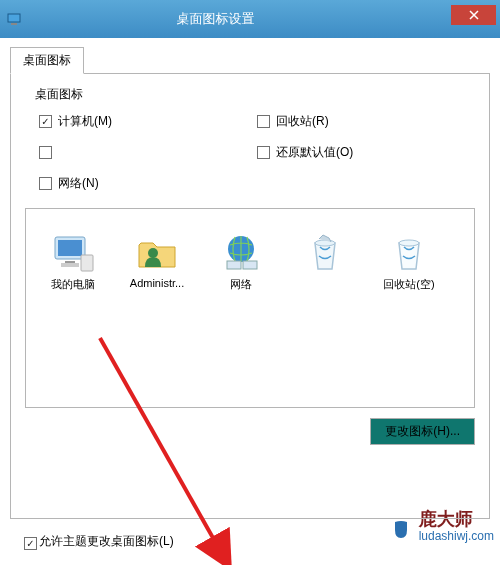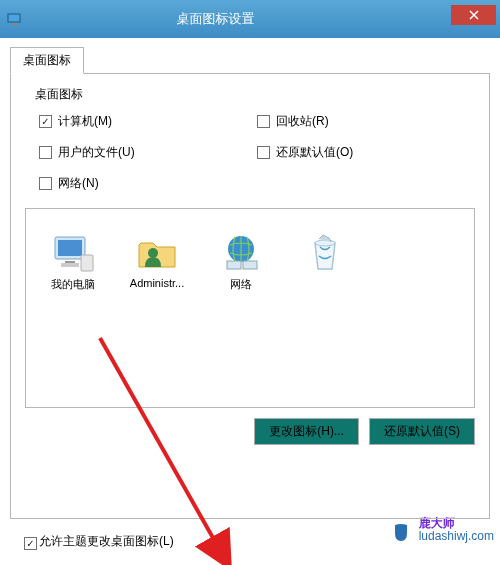--- a/index.html
+++ b/index.html
@@ -179,23 +179,23 @@
       align-items: center;
       gap: 4px;
       pointer-events: none;
     }
     .watermark-text {
       font-size: 10px;
       color: #2a6fb0;
       line-height: 1.1;
     }
     .watermark-cn {
-      color: #6d28d9;
+      color: #7f1d1d;
       font-weight: bold;
-      font-size: 12px;
+      font-size: 18px;
     }
   </style>
 </head>
 <body>
 
 <div class="titlebar">
   <span class="titlebar-icon">
     <svg width="16" height="16" viewBox="0 0 16 16">
         <rect x="2" y="3" width="12" height="8" fill="#4aa3df" stroke="#1a5a8a"></rect>
         <rect x="5" y="12" width="6" height="2" fill="#888"></rect>
@@ -223,21 +223,20 @@
       <label class="checkbox-row">
         <span class="cb checked"></span>
         <span>计算机(M)</span>
       </label>
       <label class="checkbox-row">
         <span class="cb"></span>
         <span>回收站(R)</span>
       </label>
       <label class="checkbox-row">
         <span class="cb"></span>
-        <span>用户的文件(U)</span>
       </label>
       <label class="checkbox-row">
         <span class="cb"></span>
         <span>还原默认值(O)</span>
       </label>
       <label class="checkbox-row">
         <span class="cb"></span>
         <span>网络(N)</span>
       </label>
     </div>
@@ -279,25 +278,34 @@
       <div class="icon-item">
         <div class="icon-img">
           <svg width="44" height="40" viewBox="0 0 44 40">
               <path d="M12 10 L32 10 L29 36 L15 36 Z" fill="#f0f7fb" stroke="#a8c4d8" stroke-width="1.5"></path>
               <ellipse cx="22" cy="10" rx="10" ry="3" fill="#e6f2f9" stroke="#a8c4d8"></ellipse>
               <path d="M16 6 L20 2 L26 5 L28 9" fill="#c7d8e4" stroke="#98b4c8"></path>
               <path d="M17 14 Q22 19 27 14 M16 23 Q22 28 28 23" stroke="#4a9cd4" stroke-width="1.5" fill="none"></path>
             </svg>
         </div>
       </div>
+      <div class="icon-item">
+        <div class="icon-img">
+          <svg width="44" height="40" viewBox="0 0 44 40">
+              <path d="M12 10 L32 10 L29 36 L15 36 Z" fill="#f8fcfe" stroke="#a8c4d8" stroke-width="1.5"></path>
+              <ellipse cx="22" cy="10" rx="10" ry="3" fill="#eef7fc" stroke="#a8c4d8"></ellipse>
+              <path d="M17 14 Q22 19 27 14 M16 23 Q22 28 28 23" stroke="#4a9cd4" stroke-width="1.5" fill="none"></path>
+            </svg>
+        </div>
+        <div class="icon-label">回收站(空)</div>
+      </div>
     </div>
 
     <div class="icon-btn-row">
       <div class="btn">更改图标(H)...</div>
-      <div class="btn">还原默认值(S)</div>
     </div>
 
   </div>
 
   <div class="allow-themes">
     <span class="cb checked"></span>
     <span>允许主题更改桌面图标(L)</span>
   </div>
 
   <div class="dialog-btn-row">

